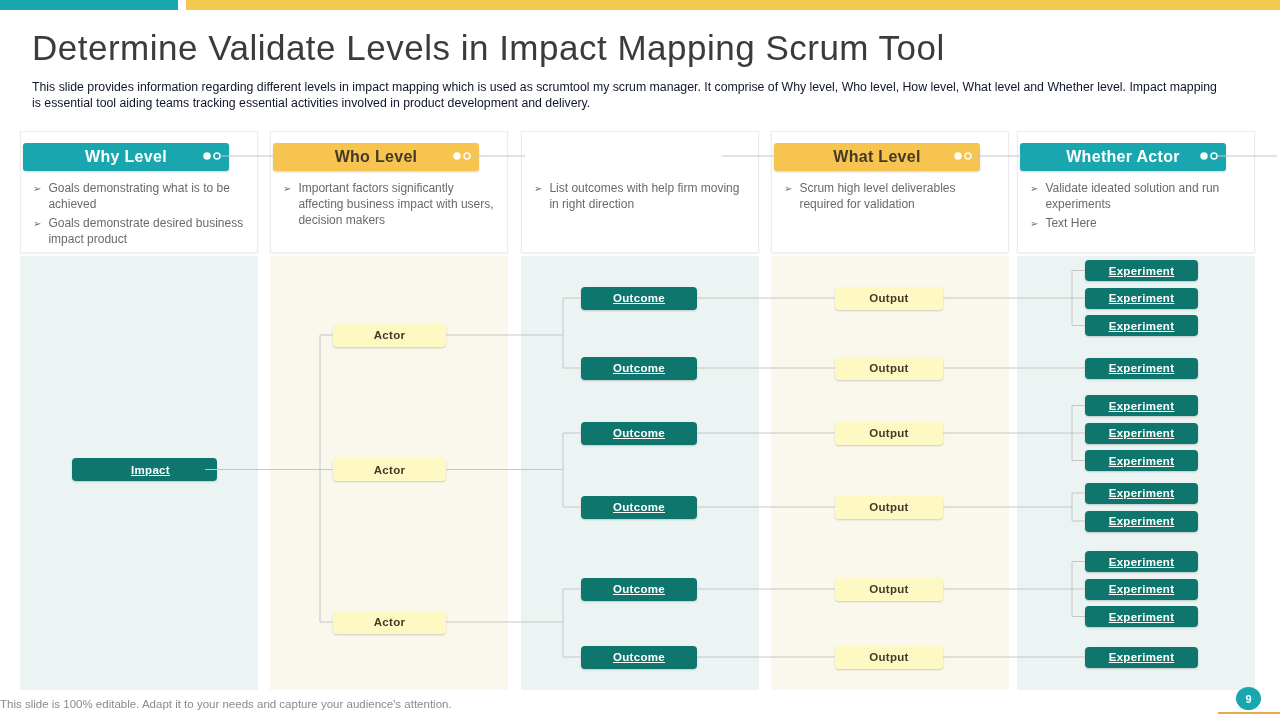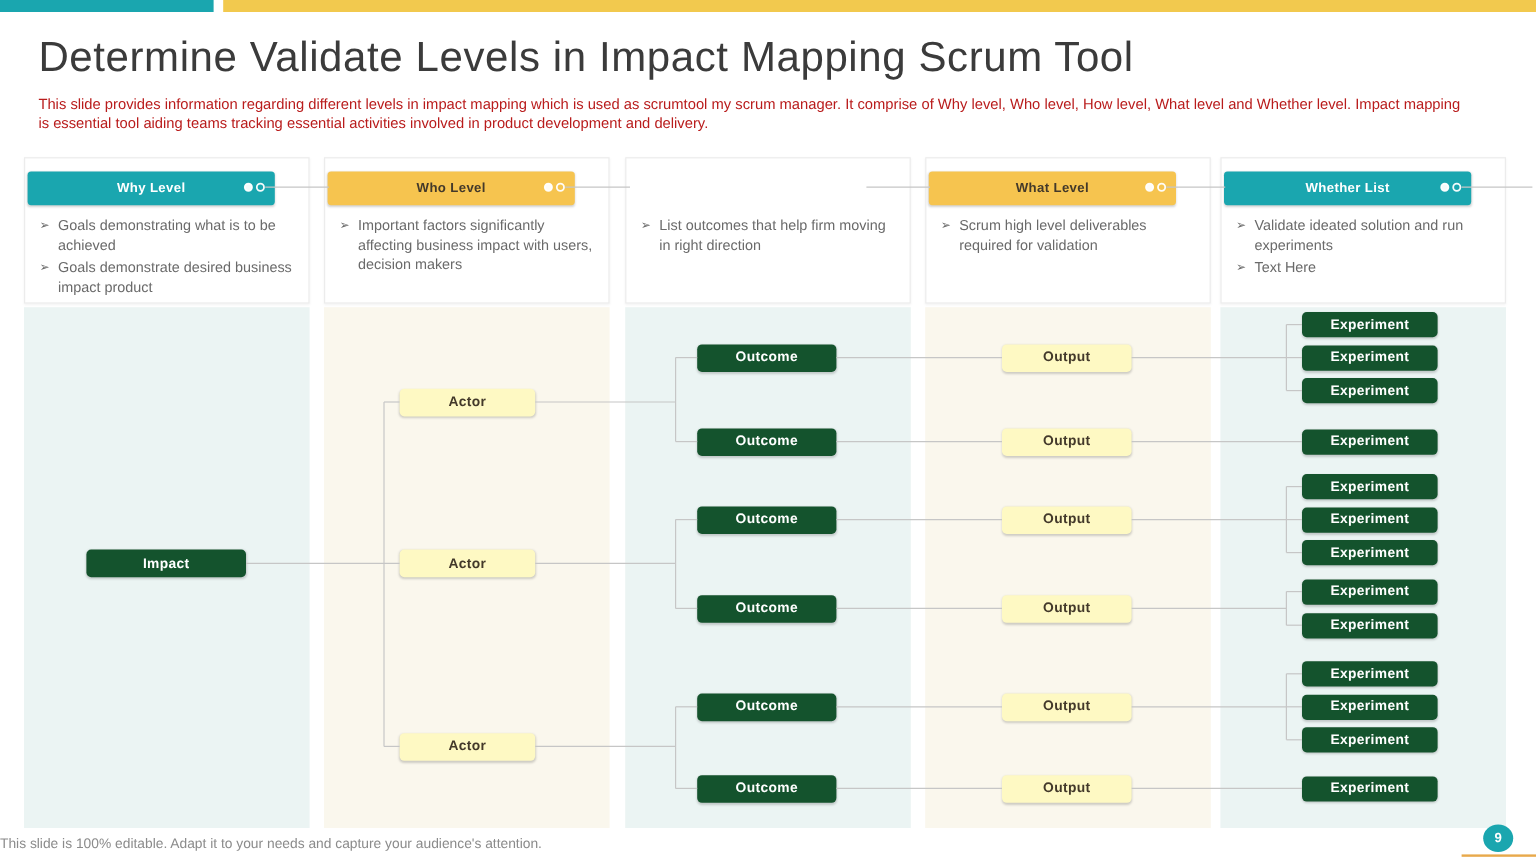--- a/index.html
+++ b/index.html
@@ -9,49 +9,49 @@
   }
   .bar{position:absolute;top:0;height:10px;}
   .bar-teal{left:0;width:178px;background:#1AA6AF;}
   .bar-yellow{left:186px;right:0;background:#F2C94E;}
   .title{
     position:absolute;left:32px;top:28px;width:1100px;margin:0;
     font-size:35px;font-weight:500;color:#3b3b3b;letter-spacing:.5px;white-space:nowrap;
   }
   .subtitle{
     position:absolute;left:32px;top:79px;width:1185px;margin:0;
-    font-size:12.3px;line-height:1.32;color:#b91c1c;
+    font-size:12.3px;line-height:1.32;color:#0f172a;
   }
   .column{position:absolute;top:131px;height:559px;width:238px;}
   .card{
     position:absolute;left:0;top:0;width:236px;height:120px;
     background:#ffffff;border:1px solid #ececec;box-shadow:0 1px 2px rgba(0,0,0,.05);
   }
   .col-header{
     position:absolute;left:2px;top:11px;width:206px;height:28px;border-radius:3px;
     display:flex;align-items:center;justify-content:center;
-    font-size:11px;font-weight:bold;letter-spacing:.3px;
+    font-size:16px;font-weight:bold;letter-spacing:.3px;
     box-shadow:0 1px 2px rgba(0,0,0,.18);
   }
   .col-header.teal{background:#1AA6AF;color:#ffffff;}
   .col-header.yellow{background:#F6C44F;color:#43392a;}
   .bullets{margin:0;padding:10px 8px 0 12px;list-style:none;}
   .bullets li{
     display:flex;gap:7px;font-size:12px;line-height:1.33;color:#6a6a6a;margin-bottom:3px;
   }
   .bullets .arrow{flex:0 0 auto;font-size:10px;line-height:1.6;color:#6a6a6a;}
   .tree-bg{position:absolute;left:0;top:125px;width:238px;height:434px;}
   .tint-teal{background:#EBF4F3;}
   .tint-cream{background:#FAF7ED;}
   .node{
     position:absolute;border-radius:4px;display:flex;align-items:center;justify-content:center;
     font-size:11.5px;font-weight:bold;letter-spacing:.3px;
     box-shadow:0 1px 2px rgba(0,0,0,.18);z-index:3;
   }
-  .node.teal{background:#14532d;color:#ffffff;}
+  .node.teal{background:#0f766e;color:#ffffff;text-decoration:underline;}
   .node.yellow{background:#fef9c3;color:#43392a;}
   #lines{position:absolute;left:0;top:0;z-index:4;pointer-events:none;}
   .footer{
     position:absolute;left:0;top:698px;width:1280px;text-align:left;margin:0;
     font-size:11.5px;color:#8b8b8b;
   }
   .page-badge{
     position:absolute;left:1236px;top:687px;width:25px;height:23px;border-radius:50%;
     background:#1AA6AF;color:#ffffff;font-size:11px;font-weight:bold;
     display:flex;align-items:center;justify-content:center;z-index:5;
@@ -100,21 +100,21 @@
       </ul>
     </div>
     <div class="tree-bg tint-cream"></div>
   </div>
 
   <div class="column" style="left:521px">
     <div class="card">
       <ul class="bullets" style="margin-top:39px">
         <li>
             <span class="arrow">➢</span>
-            <span>List outcomes that help firm moving in right direction</span>
+            <span>List outcomes with help firm moving in right direction</span>
           </li>
       </ul>
     </div>
     <div class="tree-bg tint-teal"></div>
   </div>
 
   <div class="column" style="left:771px">
     <div class="card">
       <div class="col-header yellow">
         <span>What Level</span>
@@ -125,21 +125,21 @@
             <span>Scrum high level deliverables required for validation</span>
           </li>
       </ul>
     </div>
     <div class="tree-bg tint-cream"></div>
   </div>
 
   <div class="column" style="left:1017px">
     <div class="card">
       <div class="col-header teal">
-        <span>Whether List</span>
+        <span>Whether Actor</span>
       </div>
       <ul class="bullets" style="margin-top:39px">
         <li>
             <span class="arrow">➢</span>
             <span>Validate ideated solution and run experiments</span>
           </li>
         <li>
             <span class="arrow">➢</span>
             <span>Text Here</span>
           </li>
@@ -203,21 +203,21 @@
       <line x1="943" y1="589" x2="1072" y2="589" stroke="#c6c6c6" stroke-width="1"></line>
       <line x1="1072" y1="561.5" x2="1072" y2="616.5" stroke="#c6c6c6" stroke-width="1"></line>
       <line x1="1072" y1="561.5" x2="1085" y2="561.5" stroke="#c6c6c6" stroke-width="1"></line>
       <line x1="1072" y1="589" x2="1085" y2="589" stroke="#c6c6c6" stroke-width="1"></line>
       <line x1="1072" y1="616.5" x2="1085" y2="616.5" stroke="#c6c6c6" stroke-width="1"></line>
       <line x1="697" y1="657" x2="835" y2="657" stroke="#c6c6c6" stroke-width="1"></line>
       <line x1="943" y1="657" x2="1085" y2="657" stroke="#c6c6c6" stroke-width="1"></line>
     </svg>
 
   <div id="tree-nodes">
-      <div class="node teal" style="left: 72px; top: 458px; width: 133px; height: 23px;">Impact</div>
+      <div class="node teal" style="left: 72px; top: 458px; width: 133px; height: 23px; padding-left: 12px;">Impact</div>
       <div class="node yellow" style="left: 333px; top: 323.5px; width: 113px; height: 23px;">Actor</div>
       <div class="node yellow" style="left: 333px; top: 458px; width: 113px; height: 23px;">Actor</div>
       <div class="node yellow" style="left: 333px; top: 610.5px; width: 113px; height: 23px;">Actor</div>
       <div class="node teal" style="left: 581px; top: 286.5px; width: 116px; height: 23px;">Outcome</div>
       <div class="node yellow" style="left: 835px; top: 286.5px; width: 108px; height: 23px;">Output</div>
       <div class="node teal" style="left: 581px; top: 356.5px; width: 116px; height: 23px;">Outcome</div>
       <div class="node yellow" style="left: 835px; top: 356.5px; width: 108px; height: 23px;">Output</div>
       <div class="node teal" style="left: 581px; top: 421.5px; width: 116px; height: 23px;">Outcome</div>
       <div class="node yellow" style="left: 835px; top: 421.5px; width: 108px; height: 23px;">Output</div>
       <div class="node teal" style="left: 581px; top: 495.5px; width: 116px; height: 23px;">Outcome</div>

